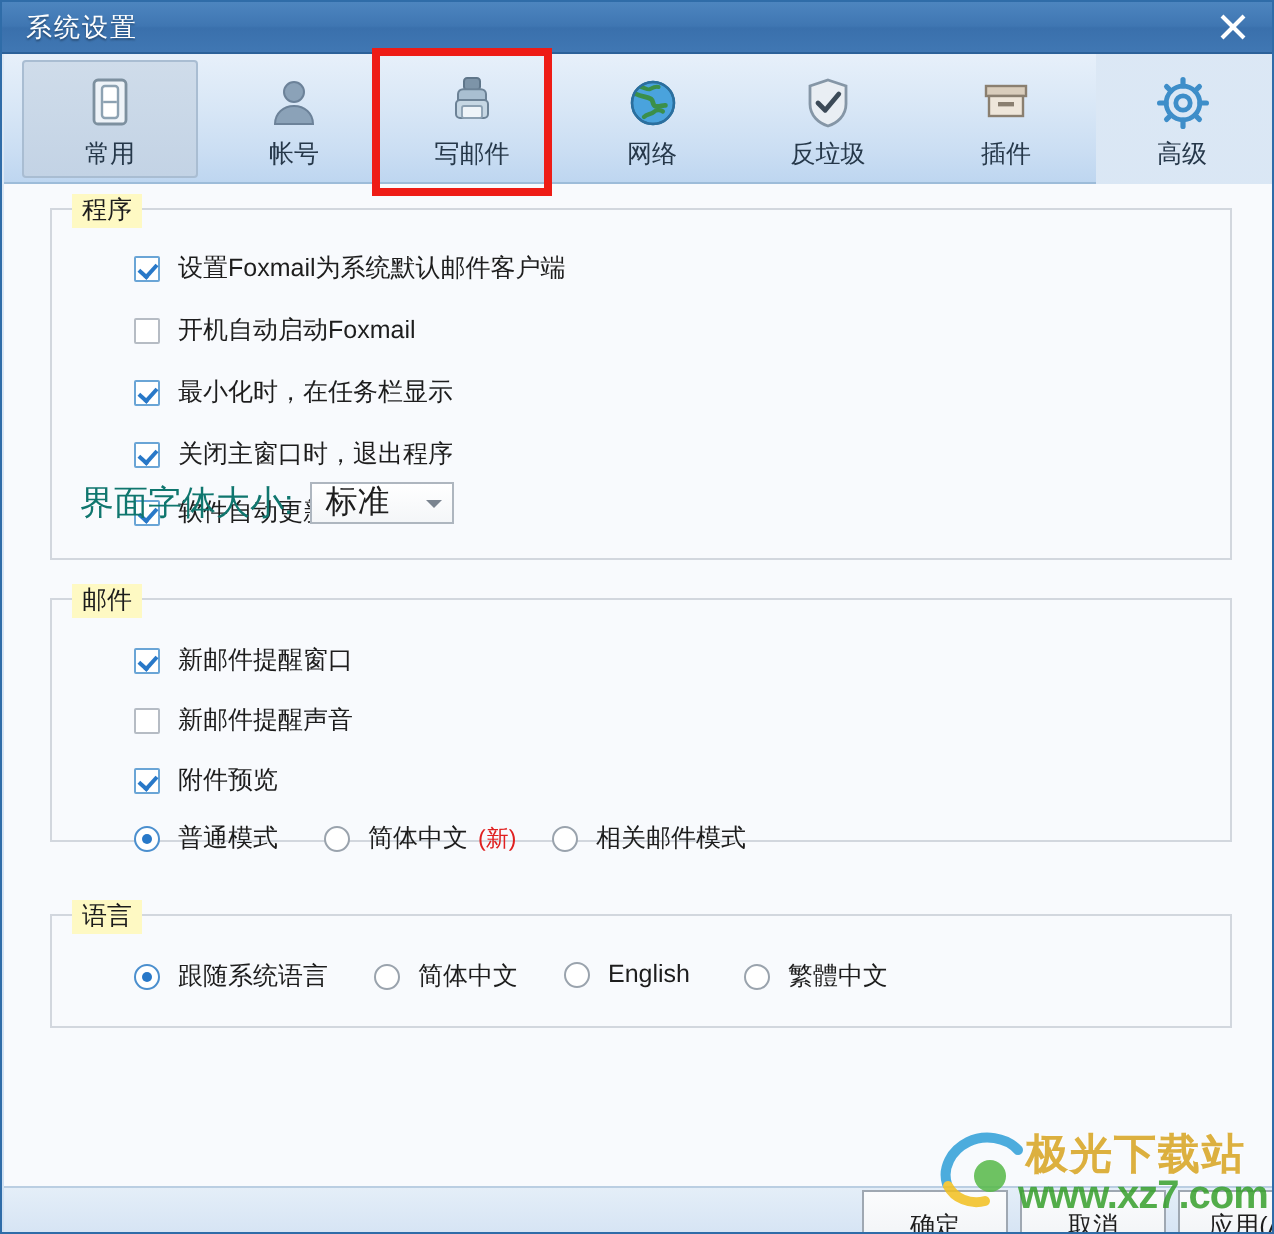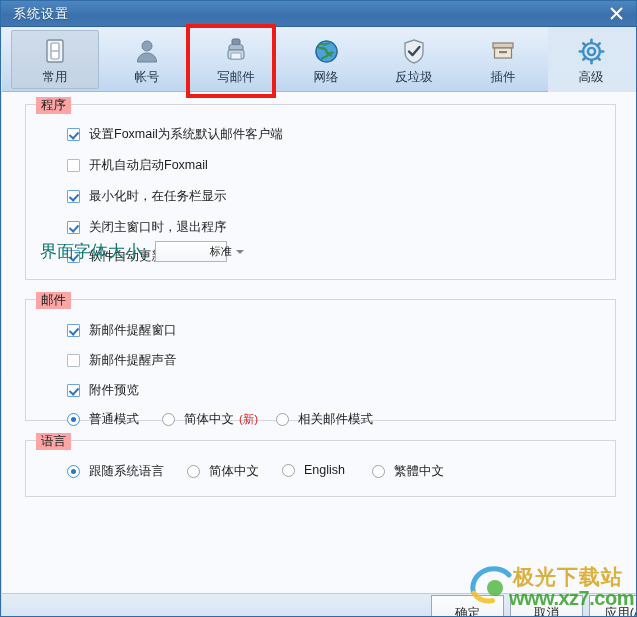--- a/index.html
+++ b/index.html
@@ -121,30 +121,30 @@
   .groupbox {
     position: absolute;
     box-sizing: border-box;
     border: 1px solid #d2d7de;
     background: transparent;
   }
   .group-legend {
     position: absolute;
     top: -8px;
     left: 10px;
-    background: #fca5a5;
+    background: #fef9c3;
     padding: 0 5px;
     font-size: 12.5px;
     color: #1c1c1c;
     white-space: nowrap;
   }
 
   #group-program { left: 23px; top: 12px; width: 591px; height: 176px; }
   #group-mail    { left: 23px; top: 207px; width: 591px; height: 122px; }
-  #group-lang    { left: 23px; top: 348px; width: 591px; height: 57px; }
+  #group-lang    { left: 23px; top: 365px; width: 591px; height: 57px; }
 
   
   .opt-row {
     position: absolute;
     display: flex;
     align-items: center;
     white-space: nowrap;
     cursor: pointer;
   }
   .cb {
@@ -217,21 +217,21 @@
     height: 21px;
     box-sizing: border-box;
     border: 1px solid #aeb6bf;
     background: linear-gradient(180deg,#ffffff 0%, #f4f6f8 100%);
     display: flex;
     align-items: center;
     justify-content: space-between;
     padding: 0 5px 0 7px;
     cursor: pointer;
   }
-  #fontsize-value { font-size: 11px; color: #1d1d1d; margin-left: 47px; }
+  #fontsize-value { font-size: 16px; color: #1d1d1d; }
   .chev {
     width: 0; height: 0;
     border-left: 4px solid transparent;
     border-right: 4px solid transparent;
     border-top: 4px solid #7a848f;
     margin-left: 4px;
   }
 
   
   #footer {

